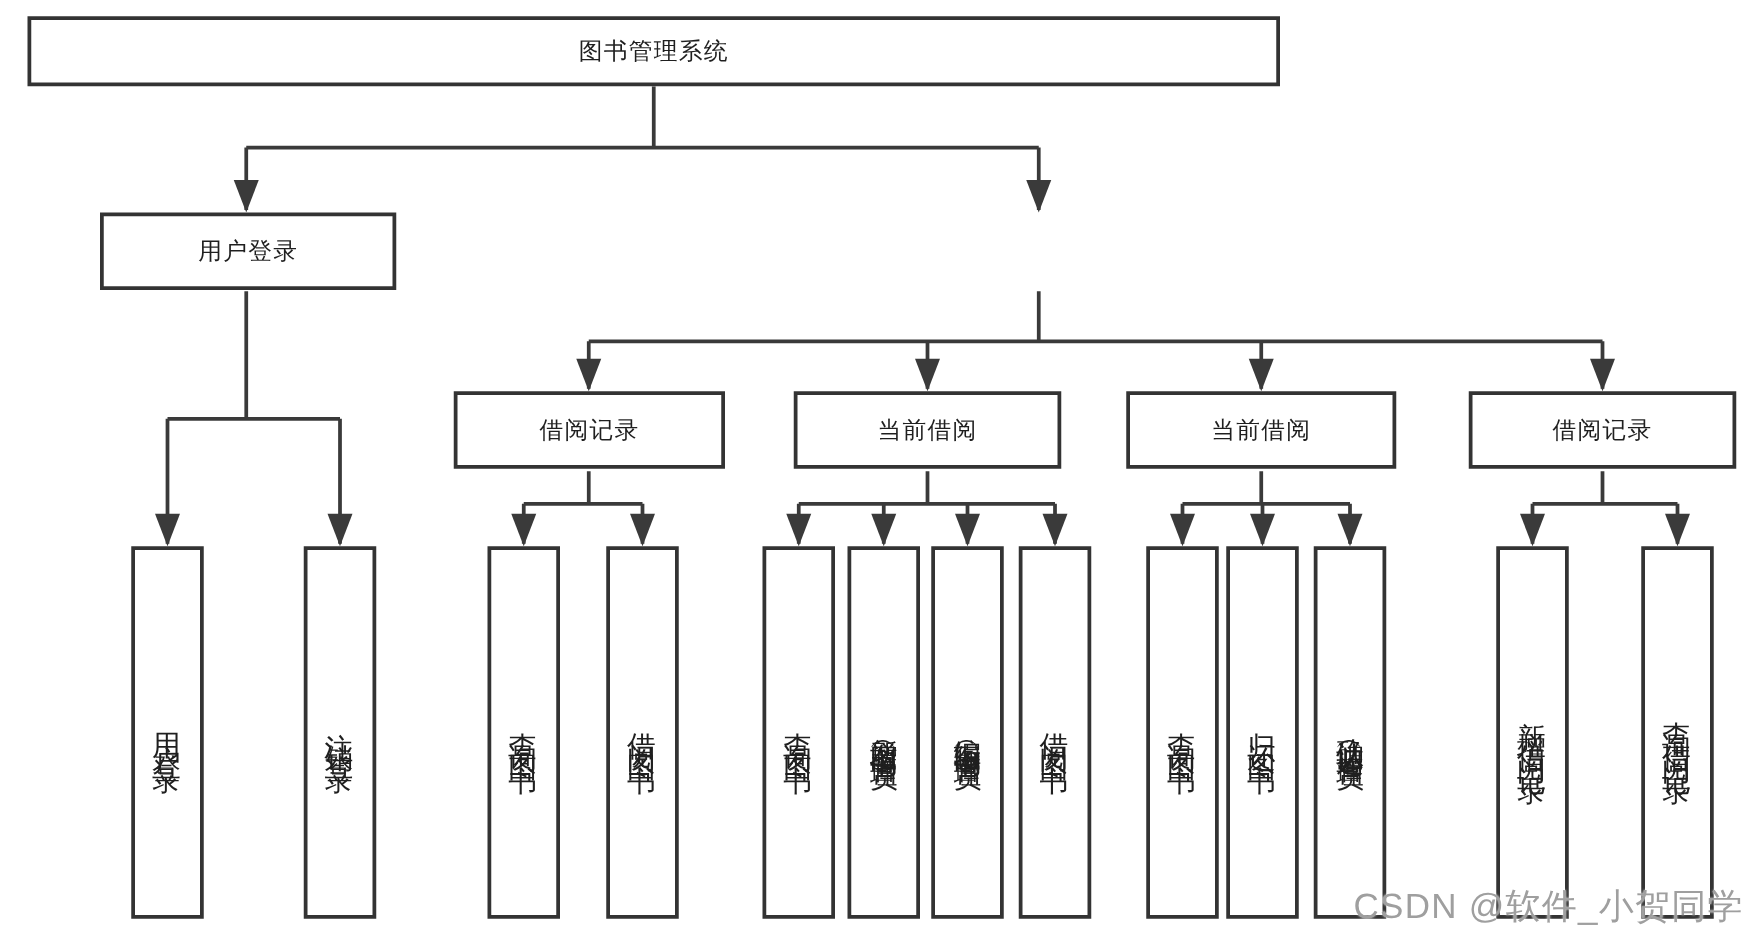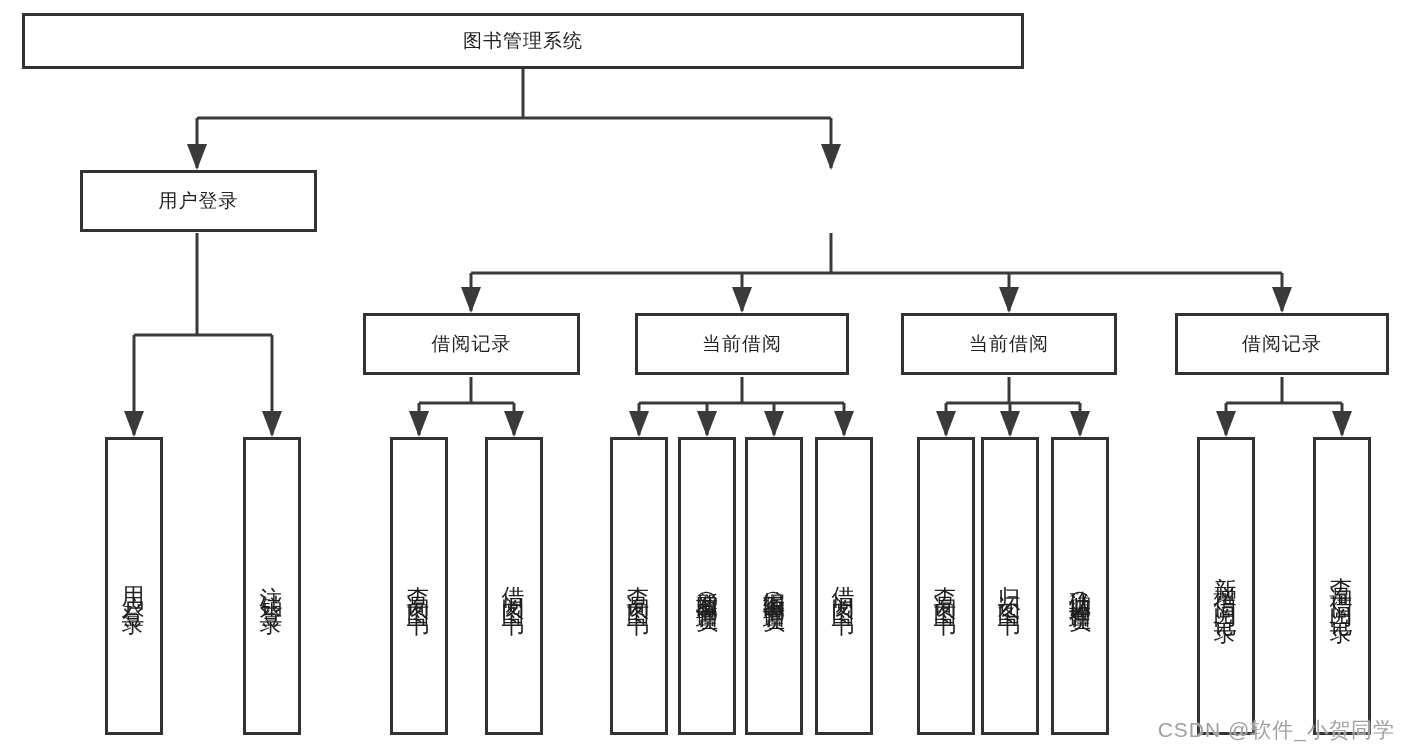--- a/index.html
+++ b/index.html
@@ -45,21 +45,21 @@
     white-space: nowrap;
   }
   .box.v span.tight {
     letter-spacing: 3px;
     font-size: 22px;
   }
   #watermark {
     position: absolute;
     right: 10px;
     bottom: 3px;
-    font-size: 21px;
+    font-size: 28px;
     color: #9f9f9f;
     letter-spacing: 1px;
     text-shadow: 0 0 2px #ffffff;
     z-index: 5;
   }
 </style>
 </head>
 <body>
 
 <div id="stage">

